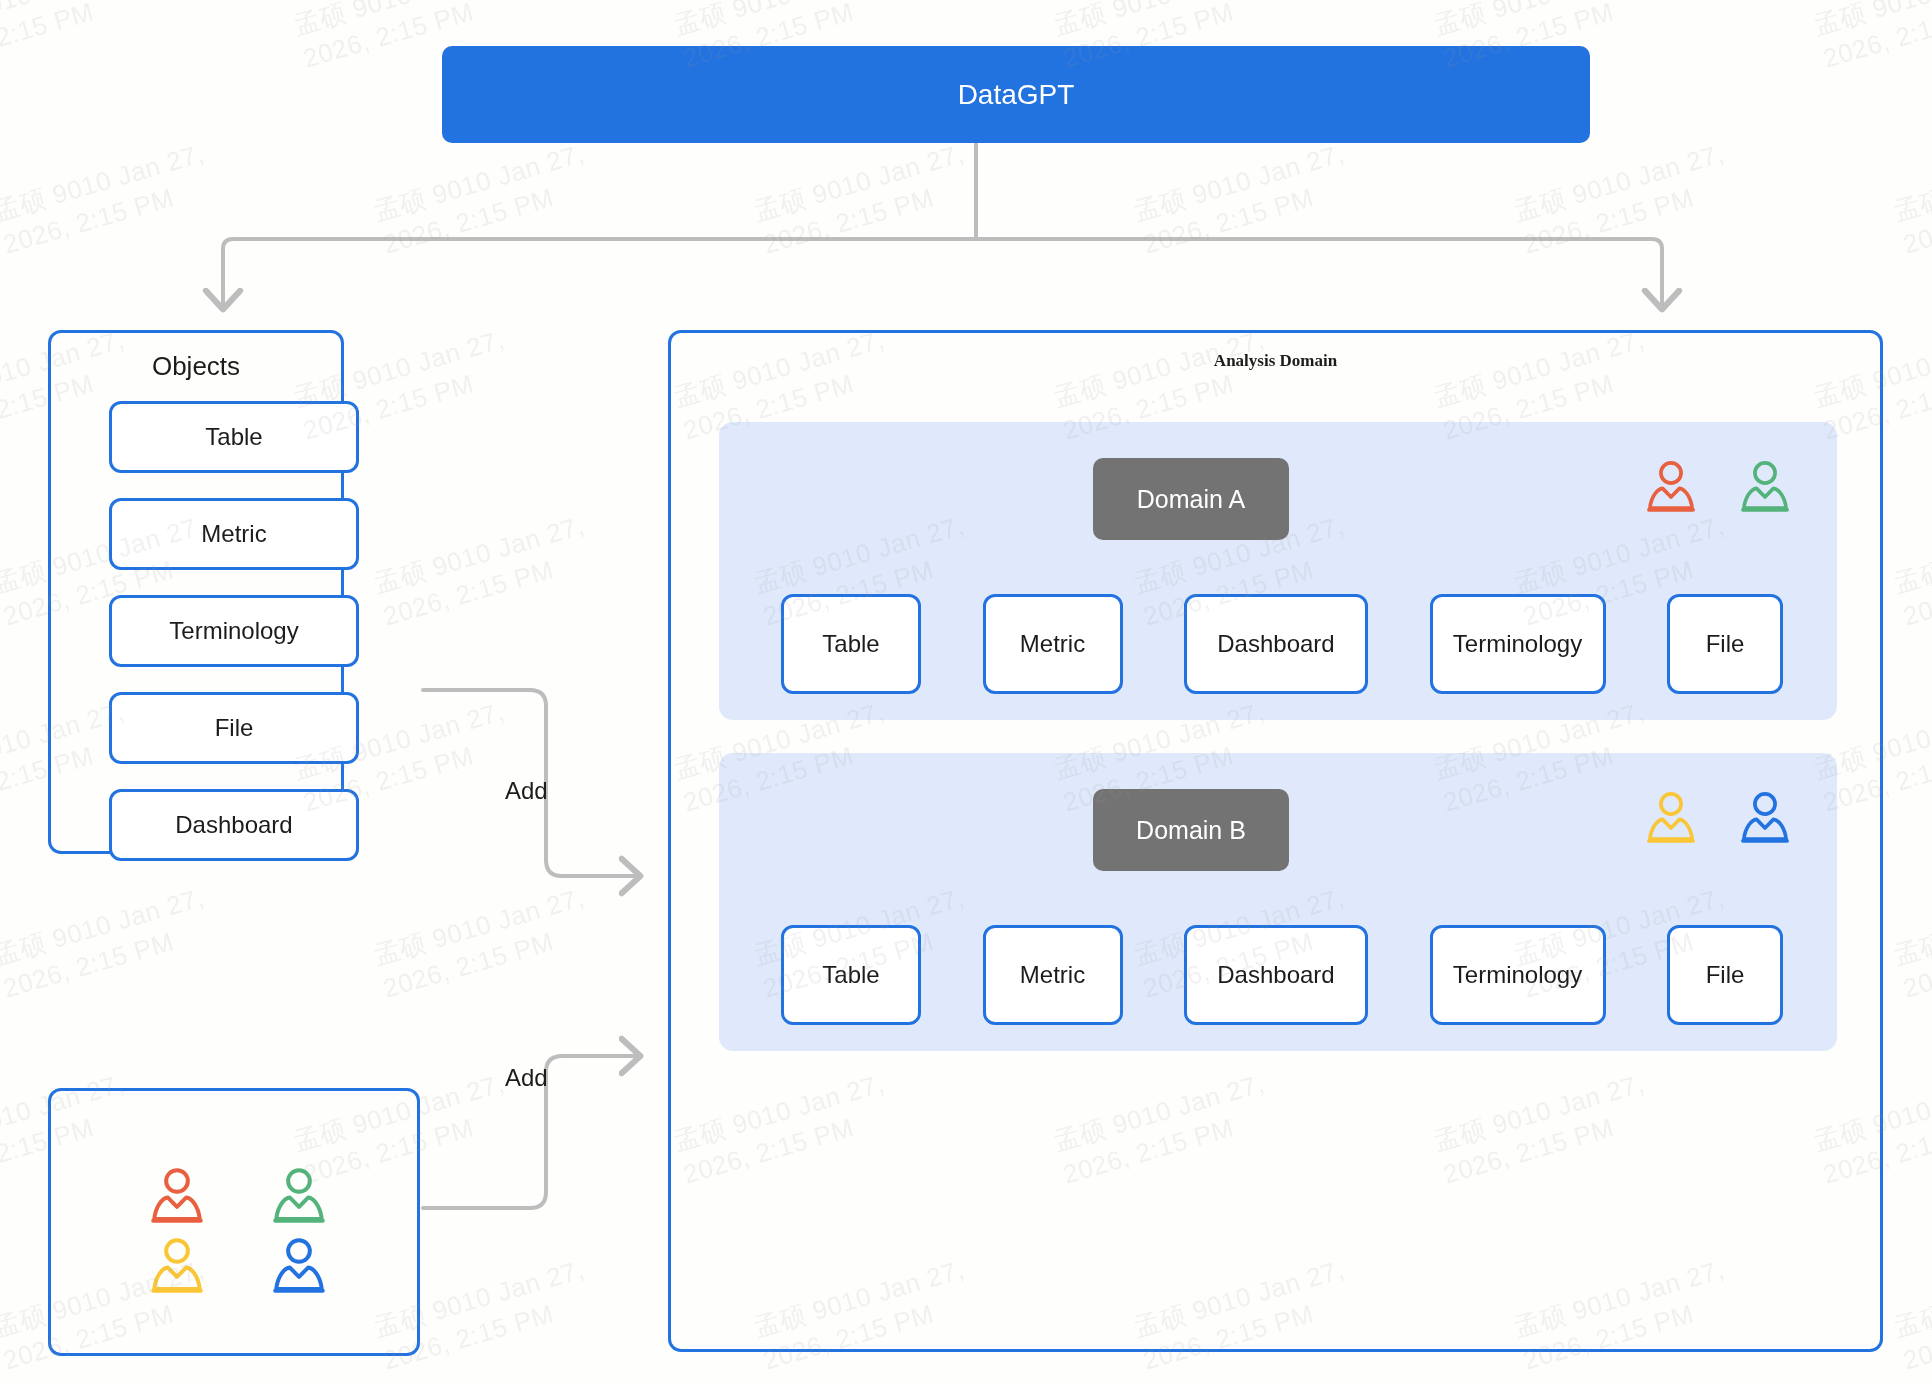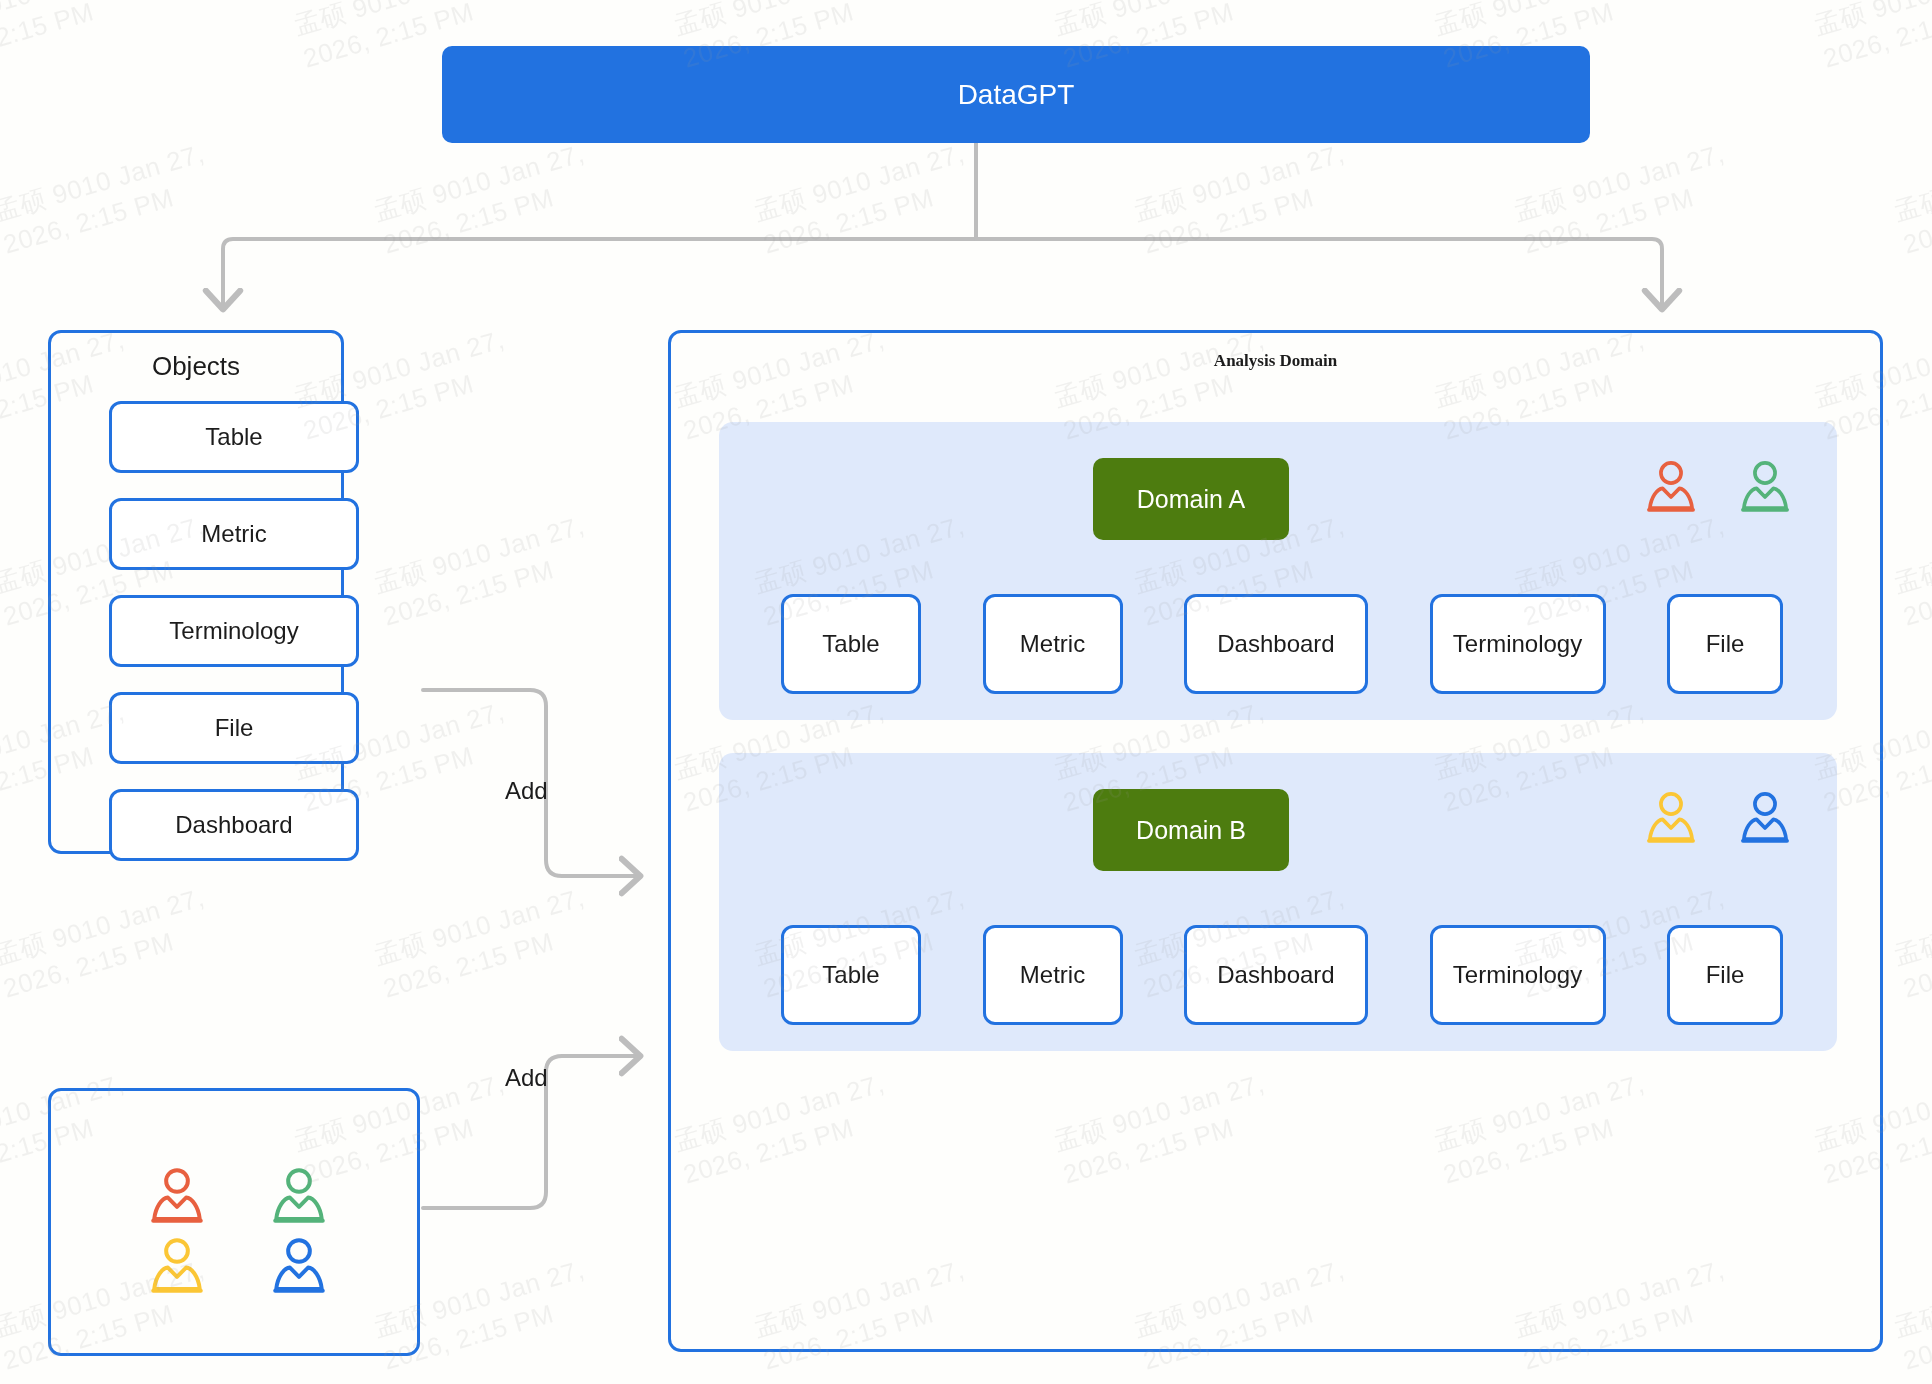--- a/index.html
+++ b/index.html
@@ -117,21 +117,21 @@
   }
   #block-a { top: 89px; }
   #block-b { top: 420px; }
 
   .domain-chip {
     position: absolute;
     left: 374px;
     top: 36px;
     width: 196px;
     height: 82px;
-    background: #4d7c0f;
+    background: #737373;
     border-radius: 10px;
     display: flex; align-items: center; justify-content: center;
     color: #ffffff;
     font-size: 25px;
   }
 
   .domain-users {
     position: absolute;
     right: 46px;
     top: 38px;

